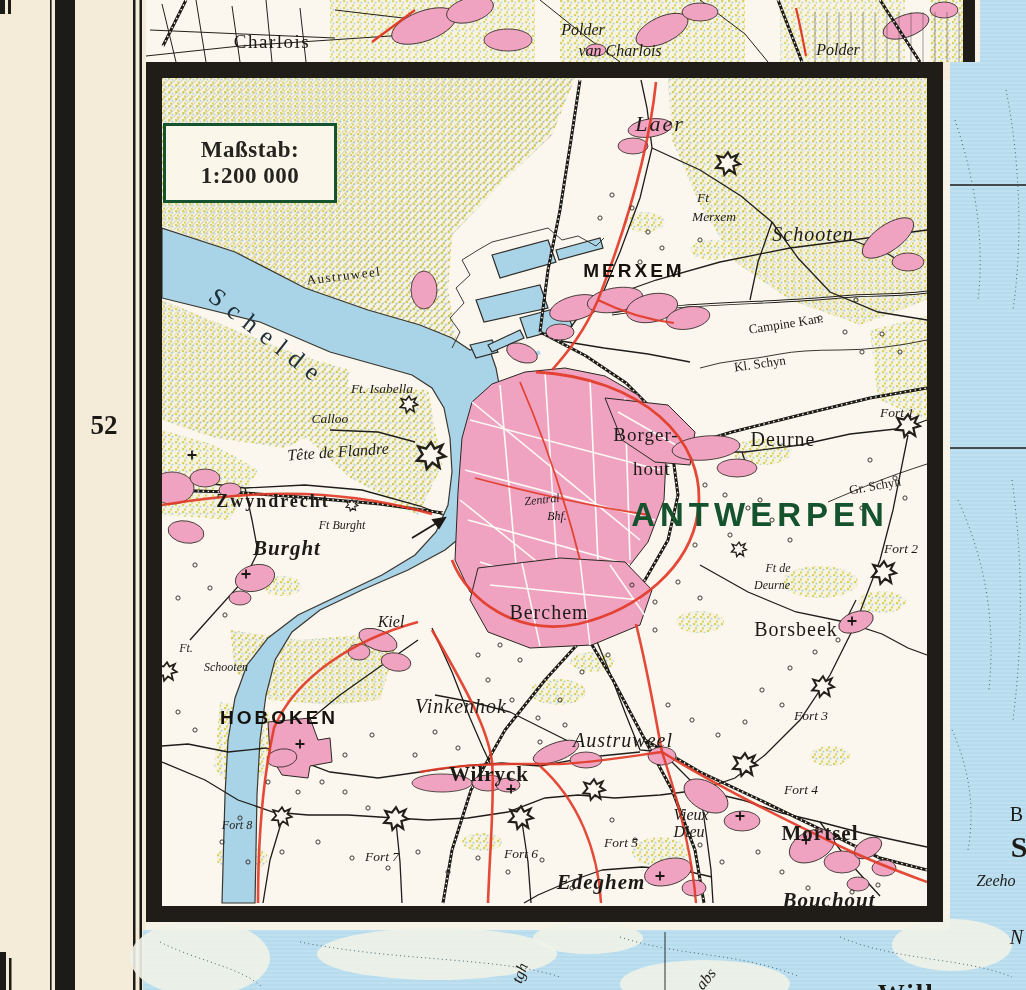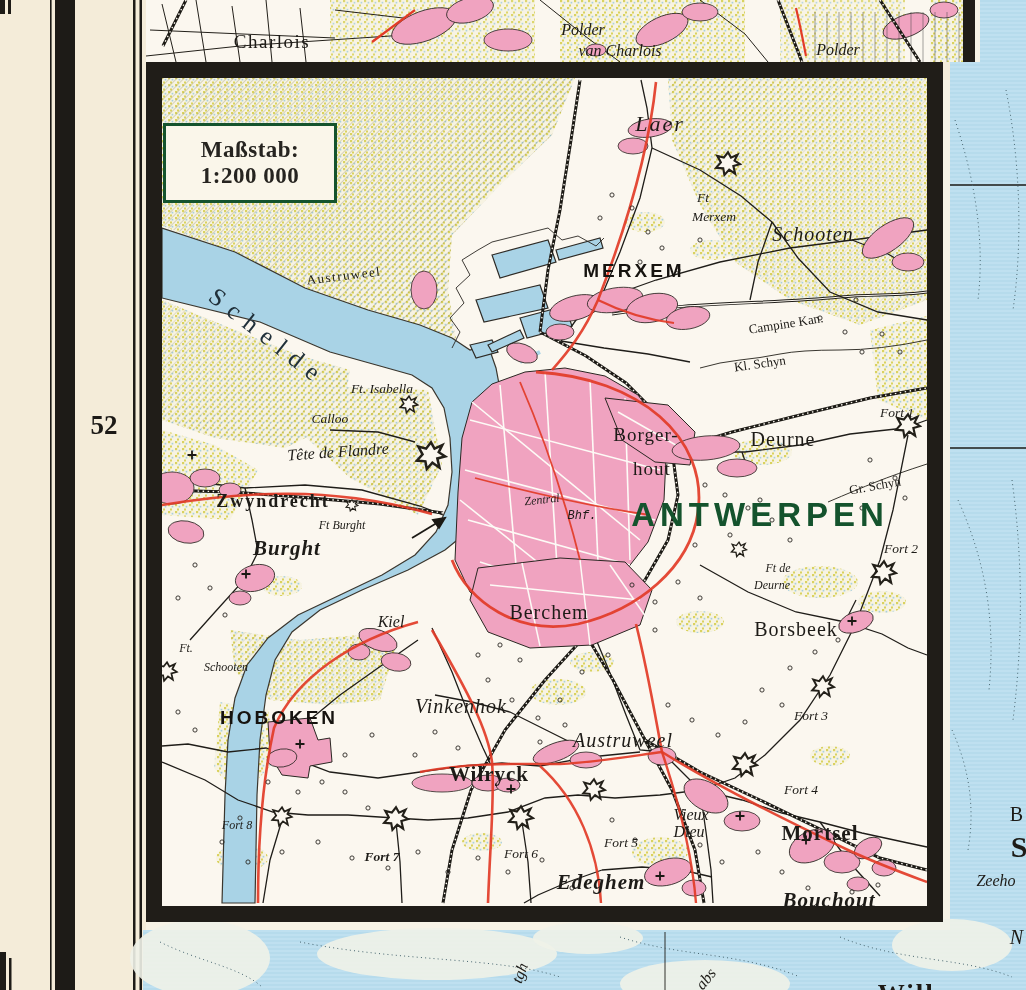--- a/index.html
+++ b/index.html
@@ -511,40 +511,40 @@
       <div class="lb serif-it-xs" style="left: 342px; top: 513px;">Ft Burght</div>
       <div class="lb serif-bold-it-lg" style="left: 287px; top: 536px;">Burght</div>
       <div class="lb serif-md" style="left: 646px; top: 423px;">Borger-</div>
       <div class="lb serif-md" style="left: 652px; top: 457px;">hout</div>
       <div class="lb serif-lg" style="left: 783px; top: 427px;">Deurne</div>
       <div class="lb serif-it-sm" style="left: 897px; top: 401px;">Fort 1</div>
       <div class="lb serif-sm" style="left: 875px; top: 474px; --r: -10deg;">Gr. Schyn</div>
       <div class="lb serif-it-sm" style="left: 901px; top: 537px;">Fort 2</div>
       <div class="lb caps-xl" style="left: 760px; top: 503px;">ANTWERPEN</div>
       <div class="lb serif-it-xs" style="left: 542px; top: 488px; --r: -6deg;">Zentral</div>
-      <div class="lb serif-it-xs" style="left: 582px; top: 504px; font-family: Liberation Mono, monospace;">Bhf.</div>
+      <div class="lb serif-it-xs" style="left: 557px; top: 504px;">Bhf.</div>
       <div class="lb serif-it-xs" style="left: 778px; top: 556px;">Ft de</div>
       <div class="lb serif-it-xs" style="left: 772px; top: 573px;">Deurne</div>
       <div class="lb serif-lg" style="left: 796px; top: 617px;">Borsbeek</div>
       <div class="lb serif-lg" style="left: 549px; top: 600px;">Berchem</div>
       <div class="lb serif-it-md" style="left: 391px; top: 610px;">Kiel</div>
       <div class="lb serif-it-xs" style="left: 186px; top: 636px;">Ft.</div>
       <div class="lb serif-it-xs" style="left: 226px; top: 655px;">Schooten</div>
       <div class="lb caps-md" style="left: 279px; top: 706px;">HOBOKEN</div>
       <div class="lb serif-it-lg" style="left: 461px; top: 694px;">Vinkenhok</div>
       <div class="lb serif-it-lg" style="left: 623px; top: 728px;">Austruweel</div>
       <div class="lb serif-it-sm" style="left: 811px; top: 704px;">Fort 3</div>
       <div class="lb serif-it-sm" style="left: 801px; top: 778px;">Fort 4</div>
       <div class="lb serif-bold-lg" style="left: 489px; top: 762px;">Wilryck</div>
       <div class="lb serif-it-md" style="left: 691px; top: 803px;">Vieux</div>
       <div class="lb serif-it-md" style="left: 689px; top: 820px;">Dieu</div>
       <div class="lb serif-bold-lg" style="left: 820px; top: 821px;">Mortsel</div>
       <div class="lb serif-it-sm" style="left: 621px; top: 831px;">Fort 5</div>
       <div class="lb serif-it-sm" style="left: 521px; top: 842px;">Fort 6</div>
-      <div class="lb serif-it-sm" style="left: 382px; top: 845px; font-weight: bold;">Fort 7</div>
+      <div class="lb serif-it-sm" style="left: 382px; top: 845px;">Fort 7</div>
       <div class="lb serif-it-xs" style="left: 237px; top: 813px;">Fort 8</div>
       <div class="lb serif-bold-it-lg" style="left: 601px; top: 870px;">Edeghem</div>
       <div class="lb serif-bold-it-lg" style="left: 829px; top: 888px;">Bouchout</div>
       <div class="lb serif-sm" style="left: 786px; top: 312px; --r: -9deg;">Campine Kan.</div>
       <div class="lb serif-sm" style="left: 760px; top: 352px; --r: -8deg;">Kl. Schyn</div>
       <div class="lb serif-lg" style="left: 1017px; top: 802px;">B</div>
       <div class="lb serif-xl" style="left: 1019px; top: 835px;">S</div>
       <div class="lb serif-it-md" style="left: 996px; top: 869px;">Zeeho</div>
       <div class="lb serif-it-lg" style="left: 1017px; top: 925px;">N</div>
       <div class="lb serif-xxl" style="left: 910px; top: 982px;">Wilh</div>

